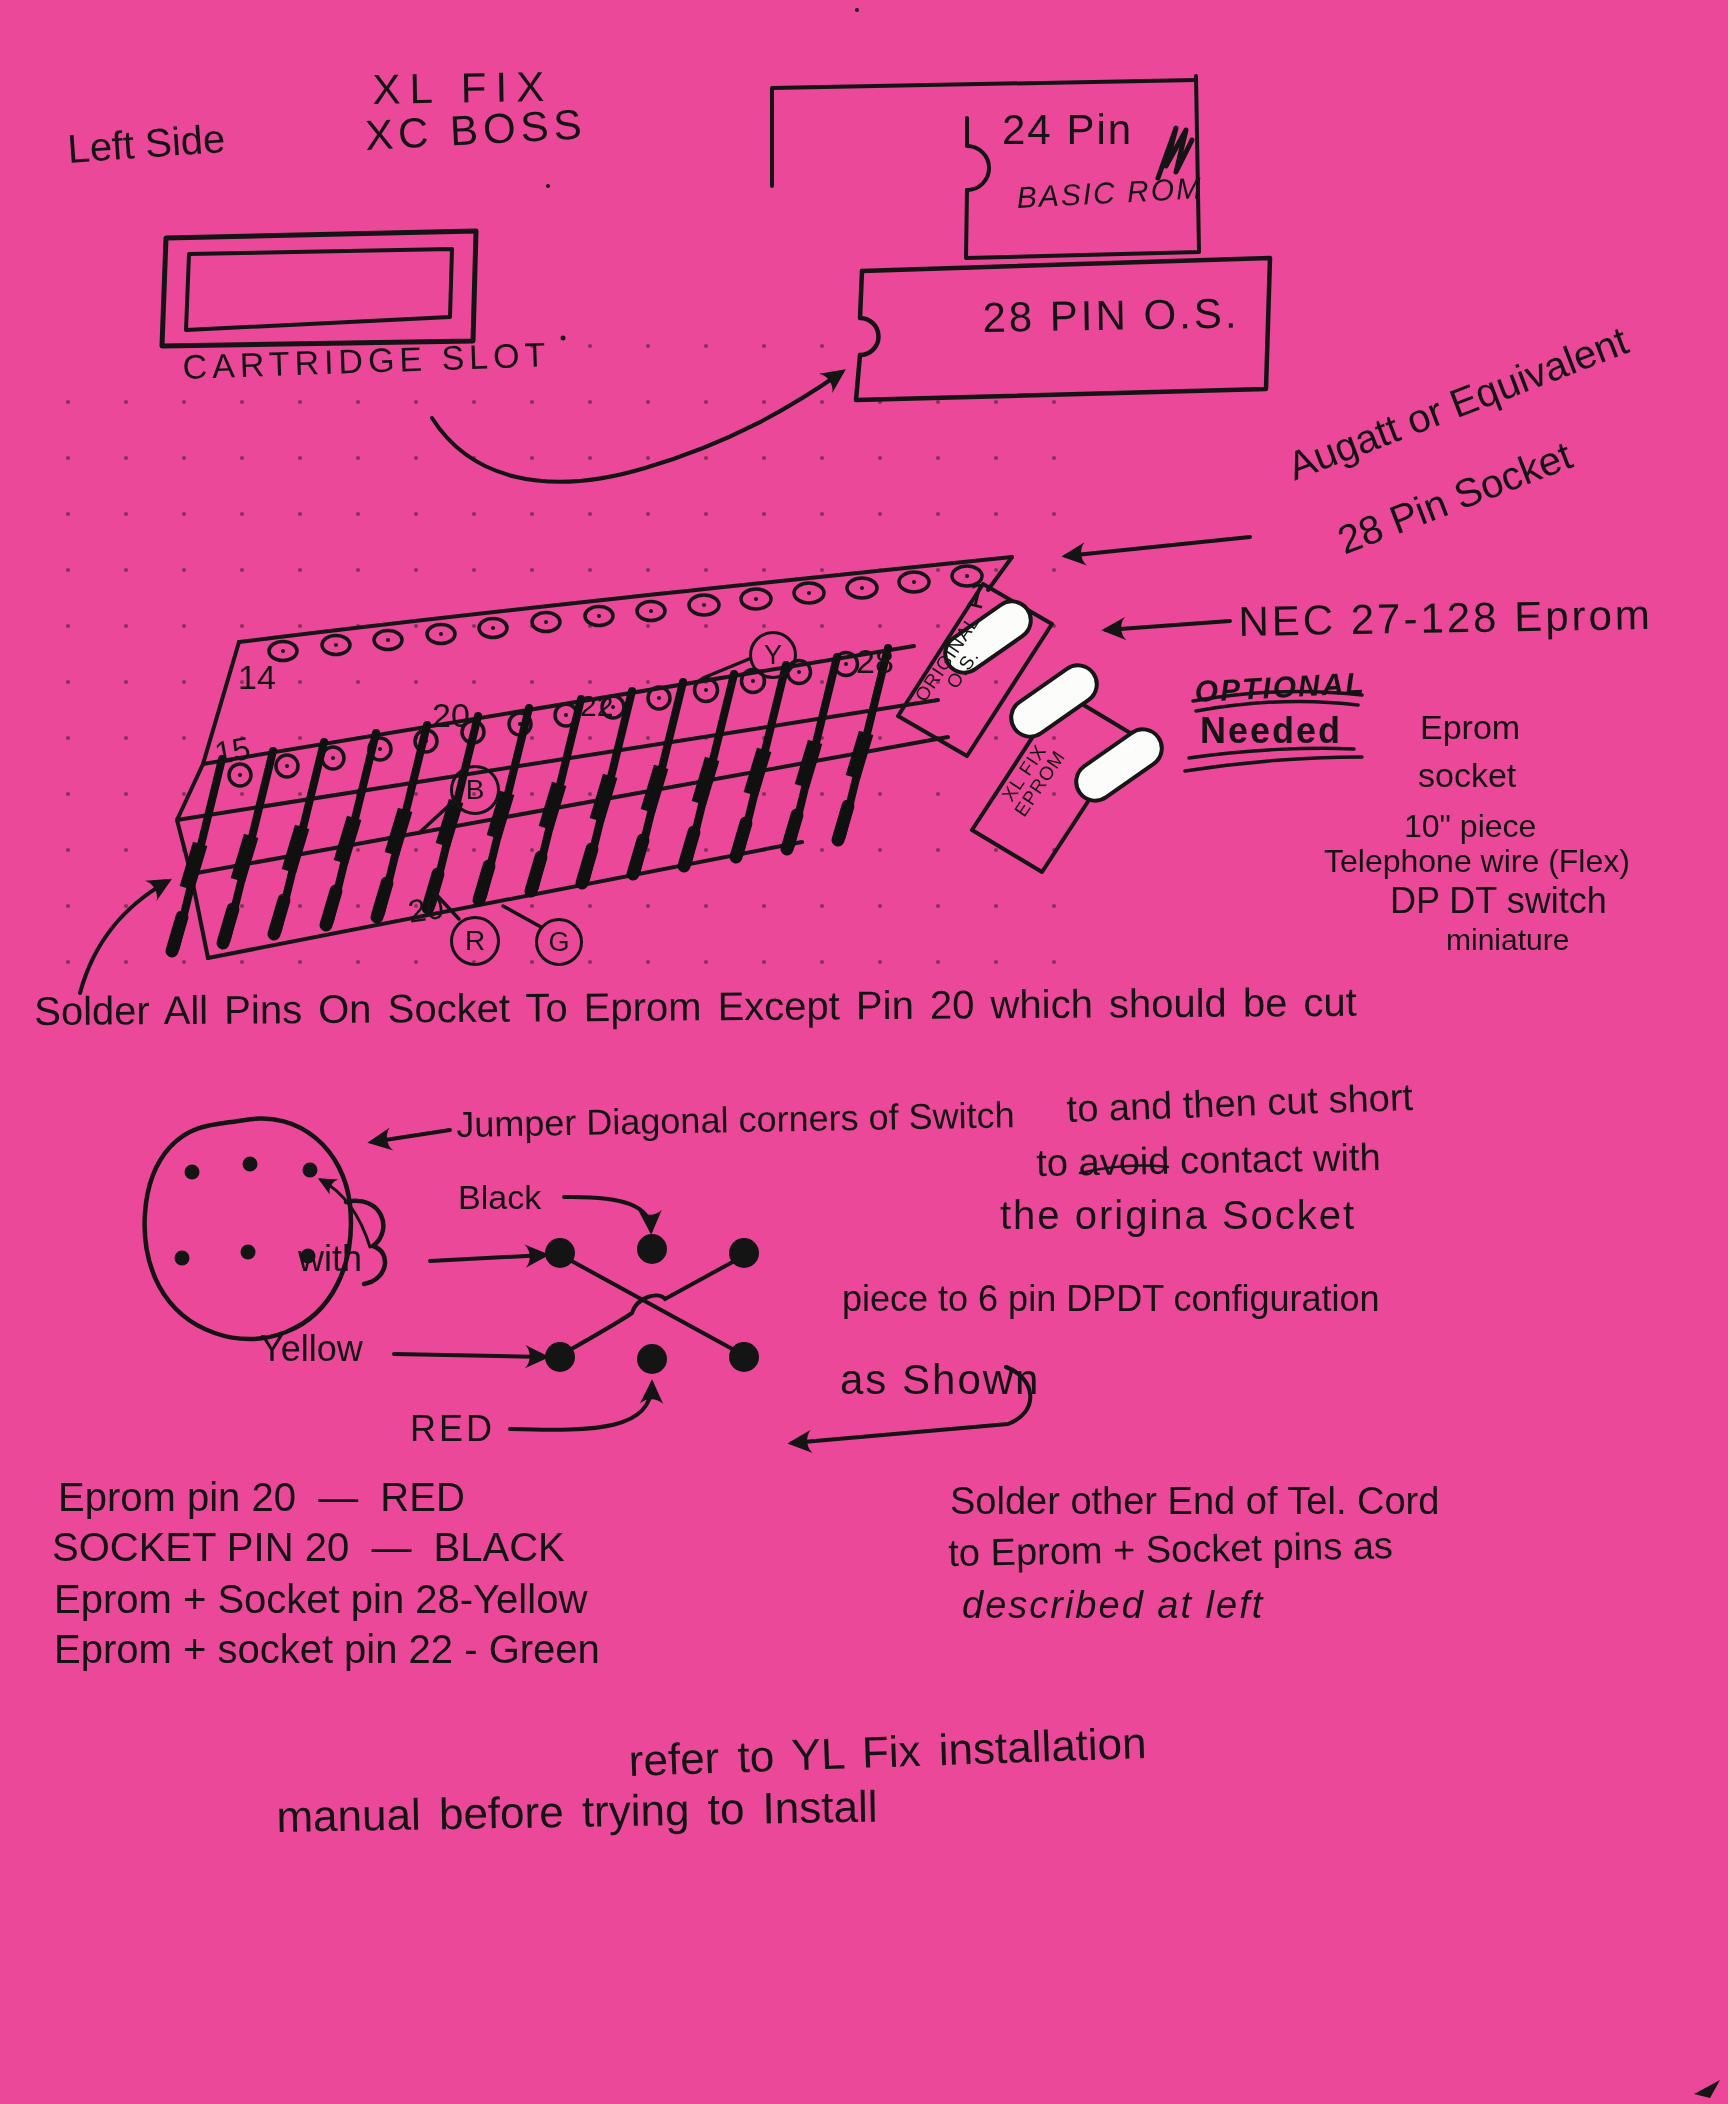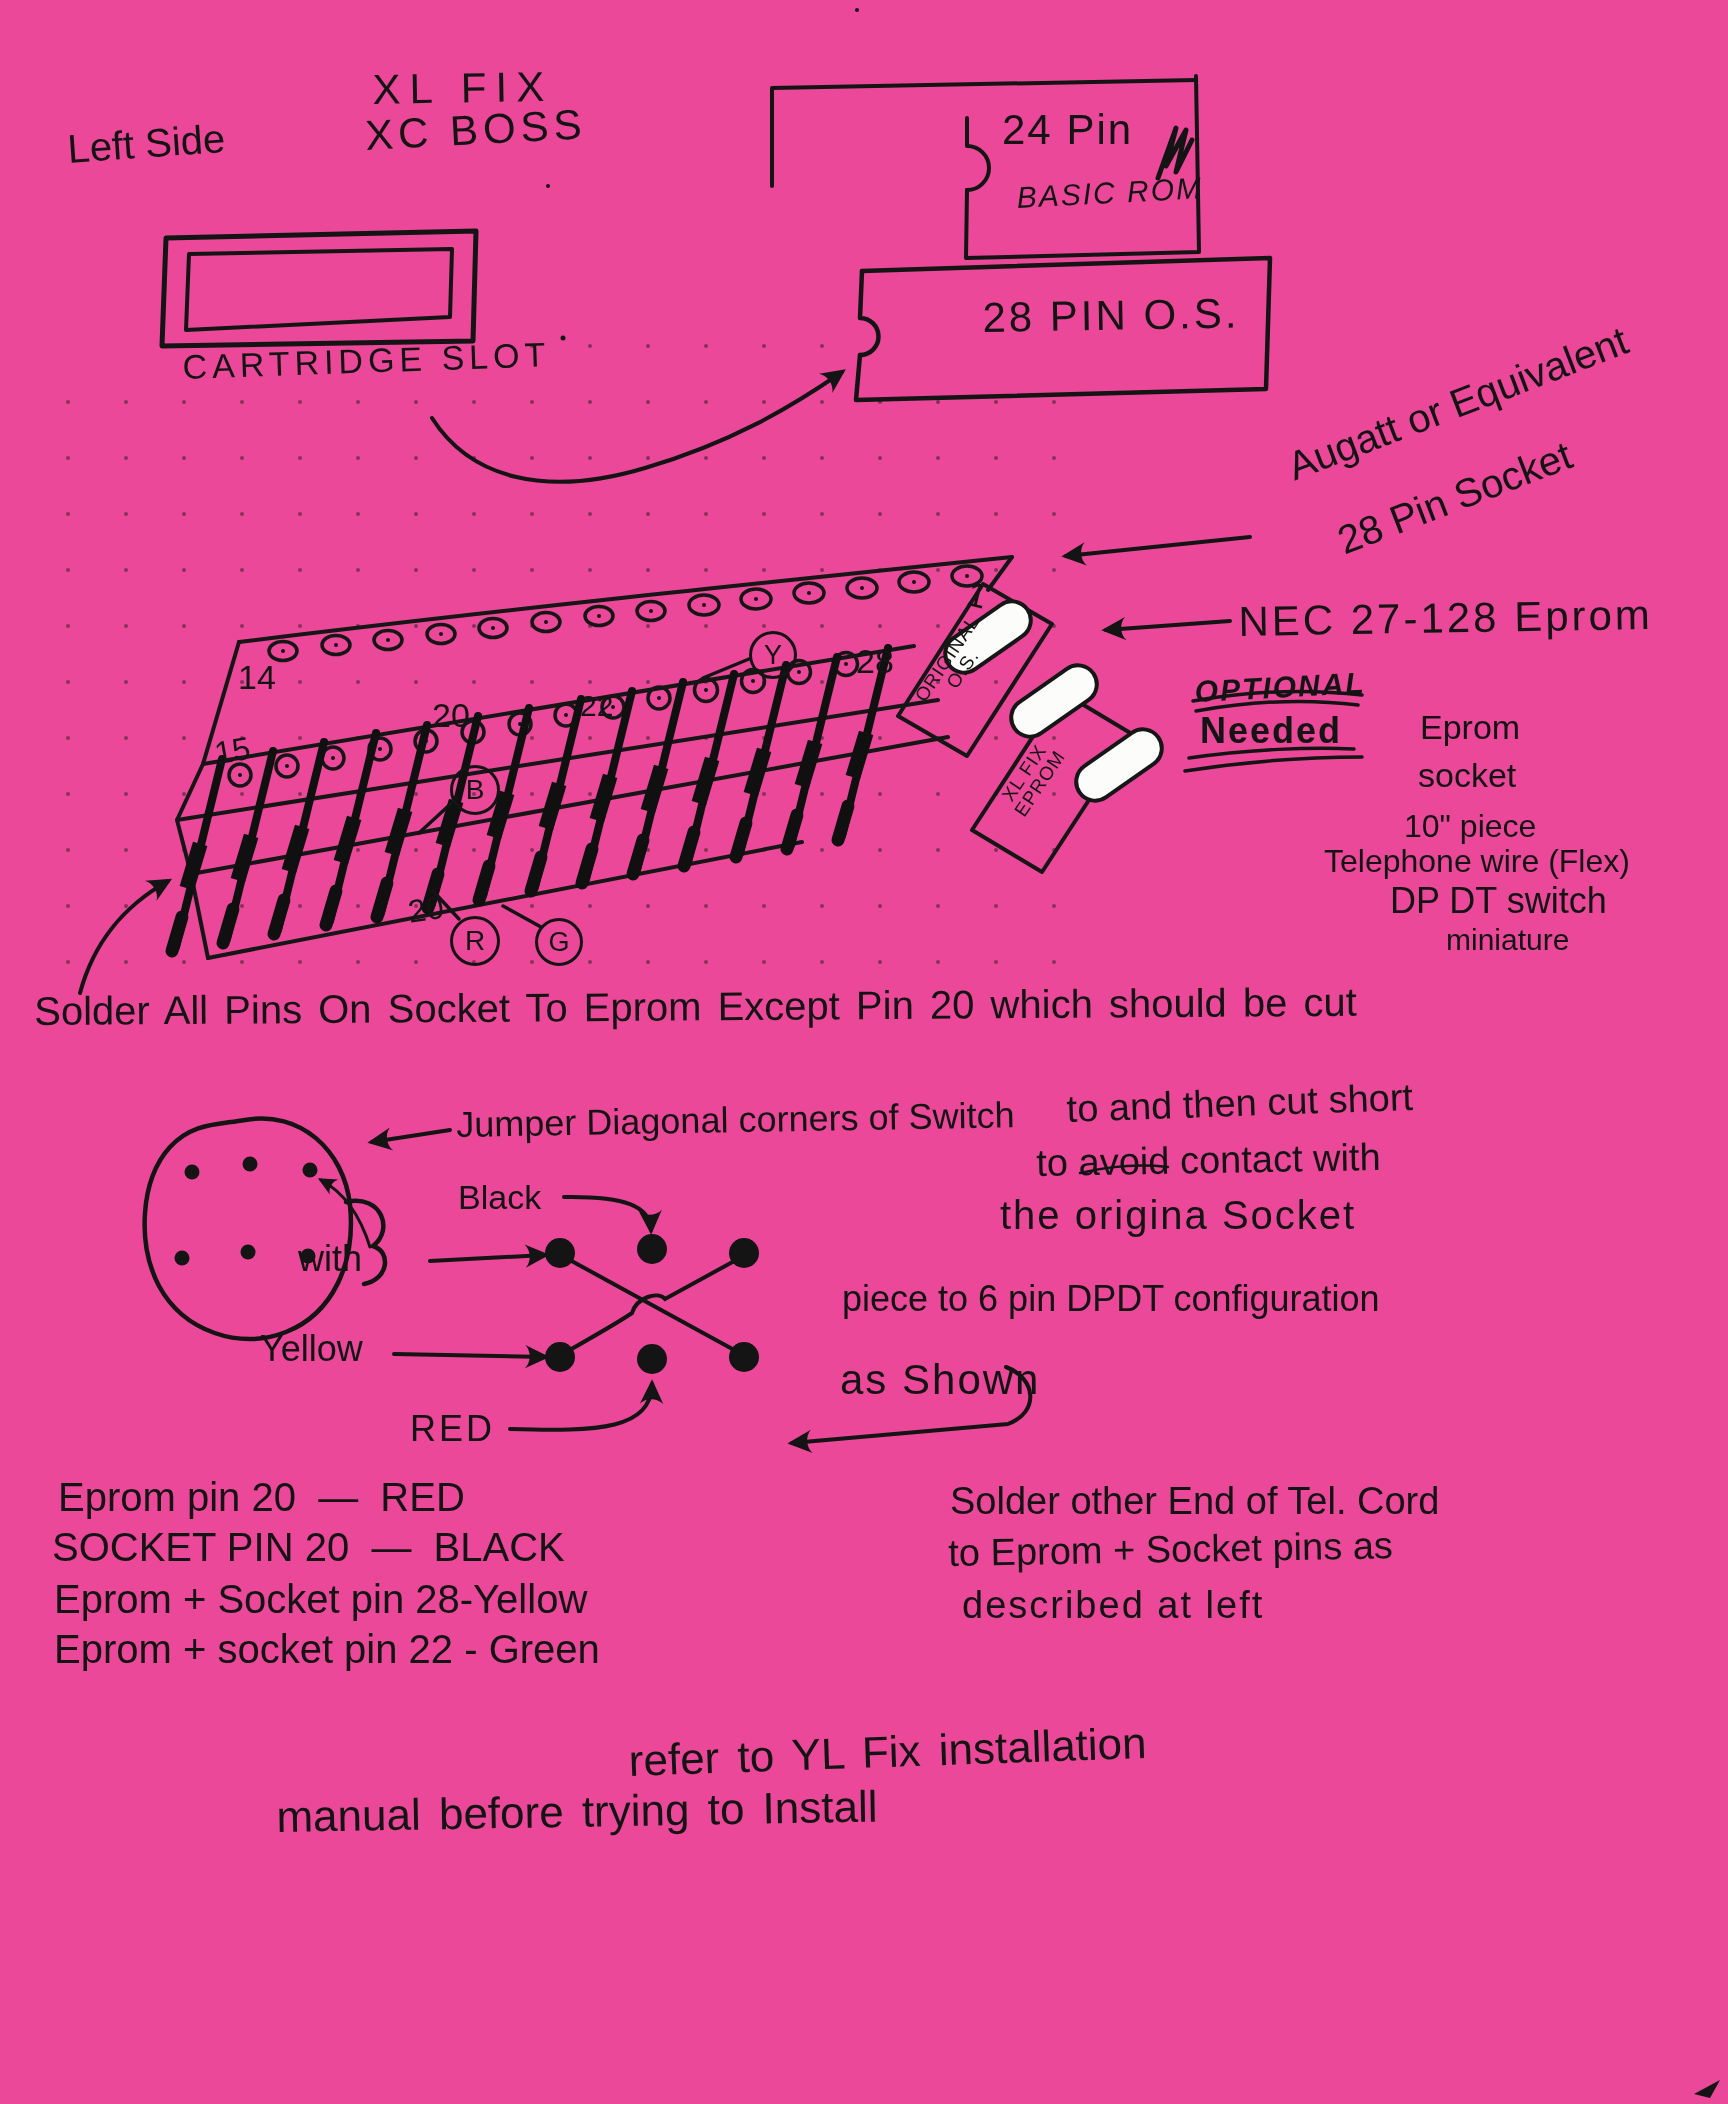--- a/index.html
+++ b/index.html
@@ -326,18 +326,18 @@
   <div class="hw" style="left:842px;top:1280px;font-size:36px;">piece to 6 pin DPDT configuration</div>
   <div class="hw" style="left:840px;top:1358px;font-size:42px;letter-spacing:2px;">as Shown</div>
 
   <div class="hw" style="left:58px;top:1476px;font-size:40px;">Eprom pin 20  —  RED</div>
   <div class="hw" style="left:52px;top:1526px;font-size:40px;">SOCKET PIN 20  —  BLACK</div>
   <div class="hw" style="left:54px;top:1578px;font-size:40px;">Eprom + Socket pin 28-Yellow</div>
   <div class="hw" style="left:54px;top:1628px;font-size:40px;">Eprom + socket pin 22 - Green</div>
 
   <div class="hw" style="left:950px;top:1482px;font-size:38px;">Solder other End of Tel. Cord</div>
   <div class="hw" style="left:948px;top:1534px;font-size:38px;transform:rotate(-1deg);">to Eprom + Socket pins as</div>
-  <div class="hw" style="left:962px;top:1586px;font-size:38px;letter-spacing:2px;">described at left</div>
+  <div class="hw" style="left:962px;top:1586px;font-size:38px;letter-spacing:2px;font-style:italic;">described at left</div>
 
   <div class="hw" style="left:628px;top:1738px;font-size:44px;transform:rotate(-2deg);word-spacing:6px;">refer to YL Fix installation</div>
   <div class="hw" style="left:276px;top:1794px;font-size:44px;transform:rotate(-1deg);word-spacing:6px;">manual before trying to Install</div>
 
 </div>
 
 </body></html>

